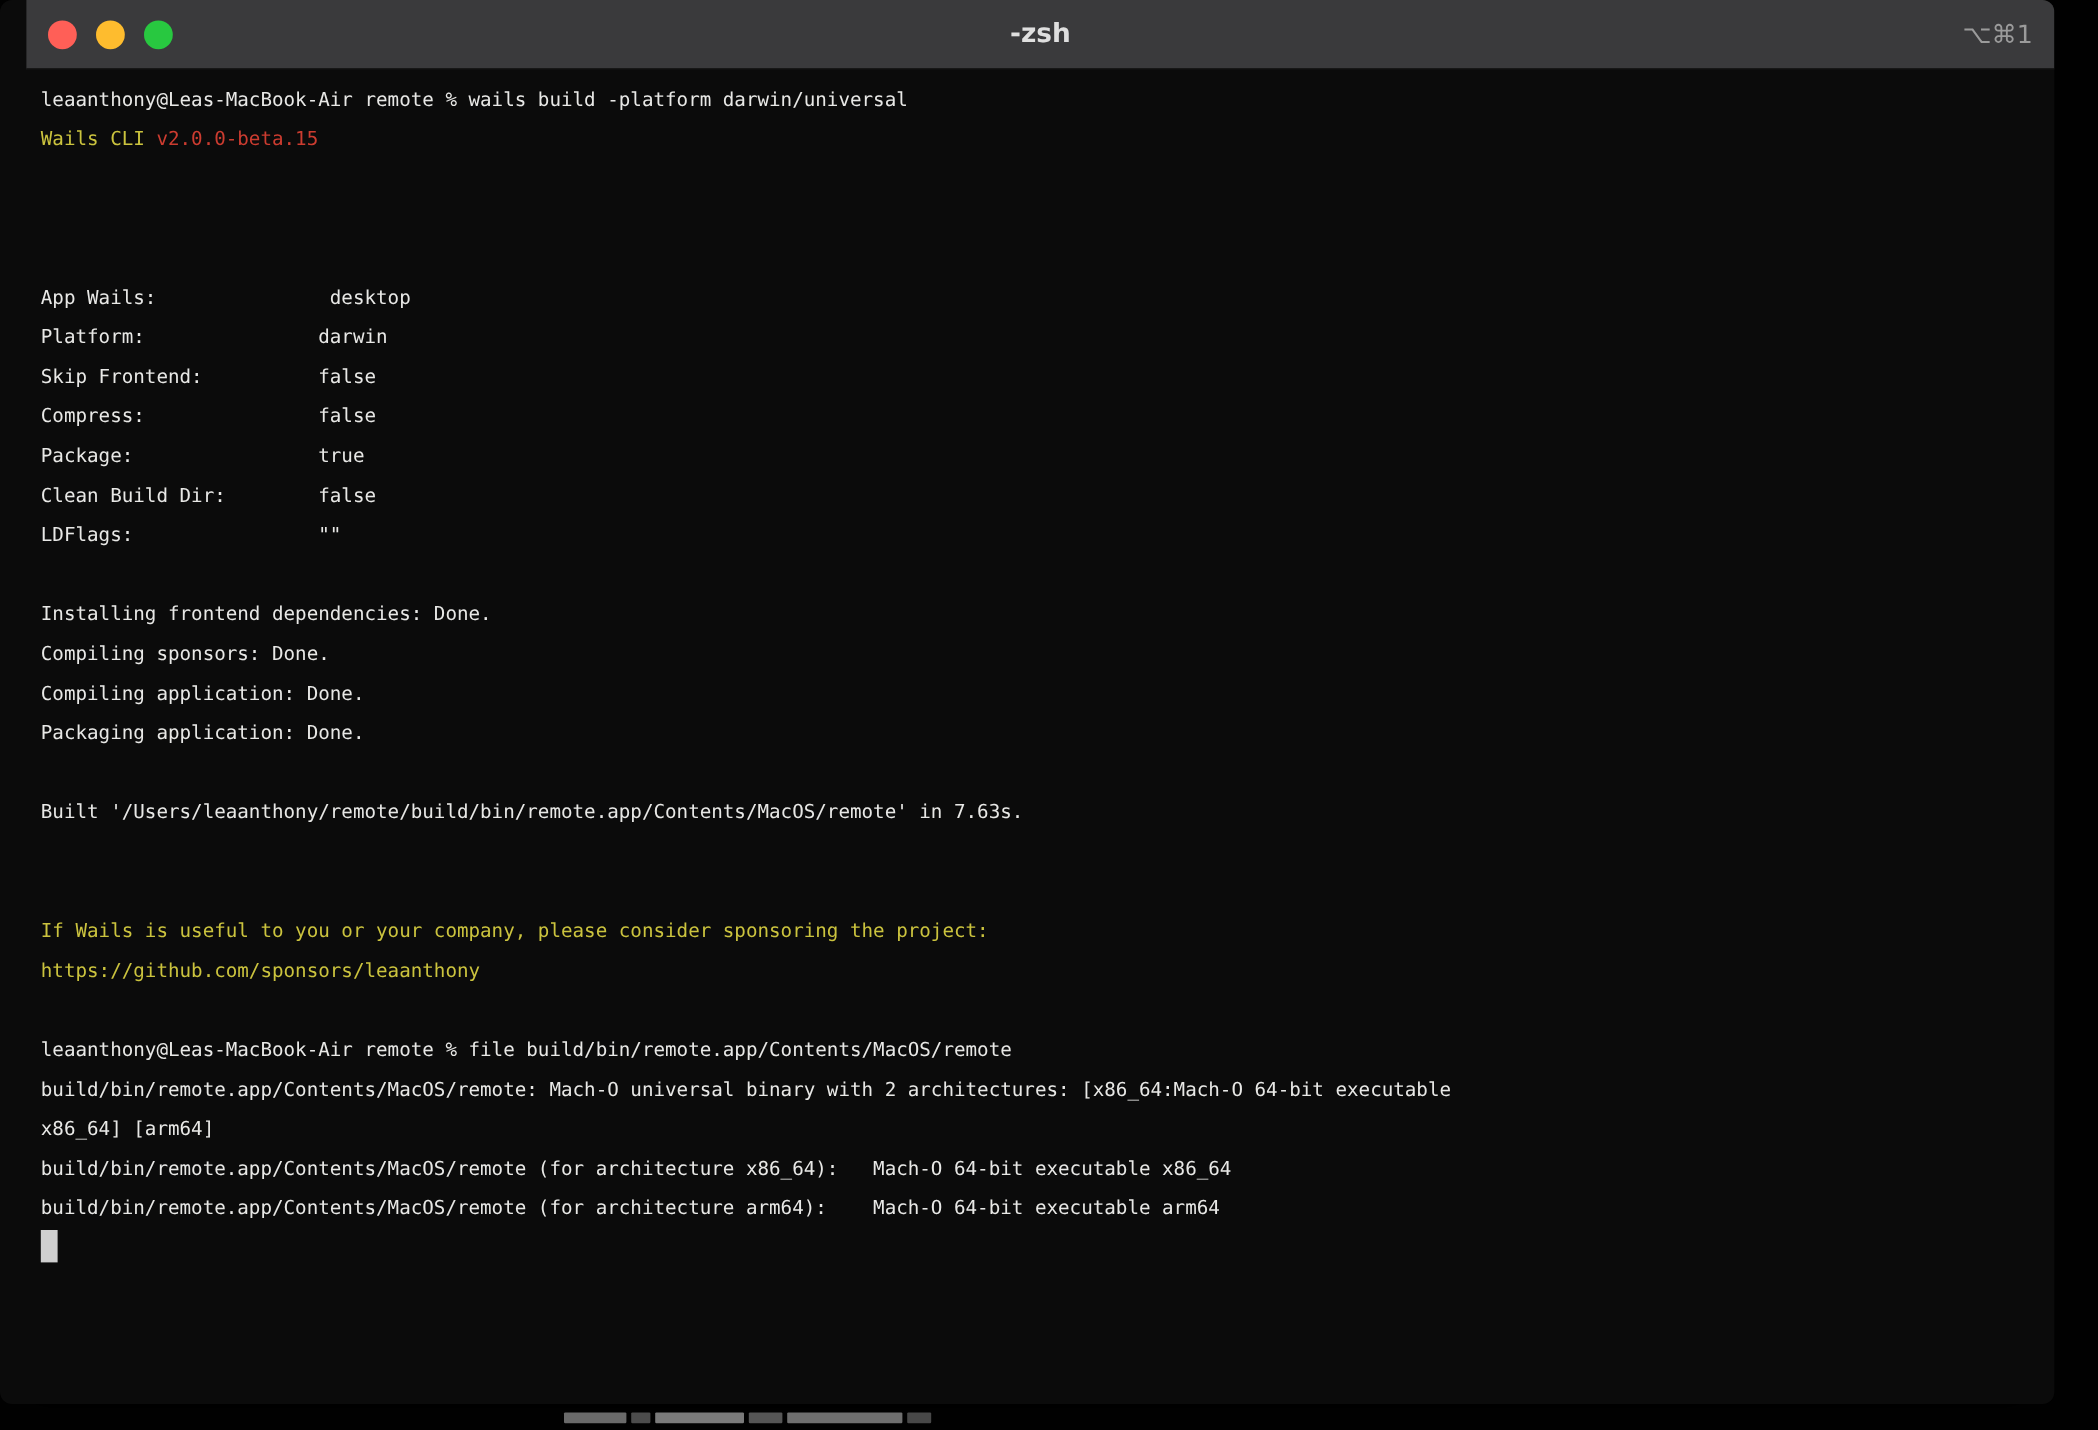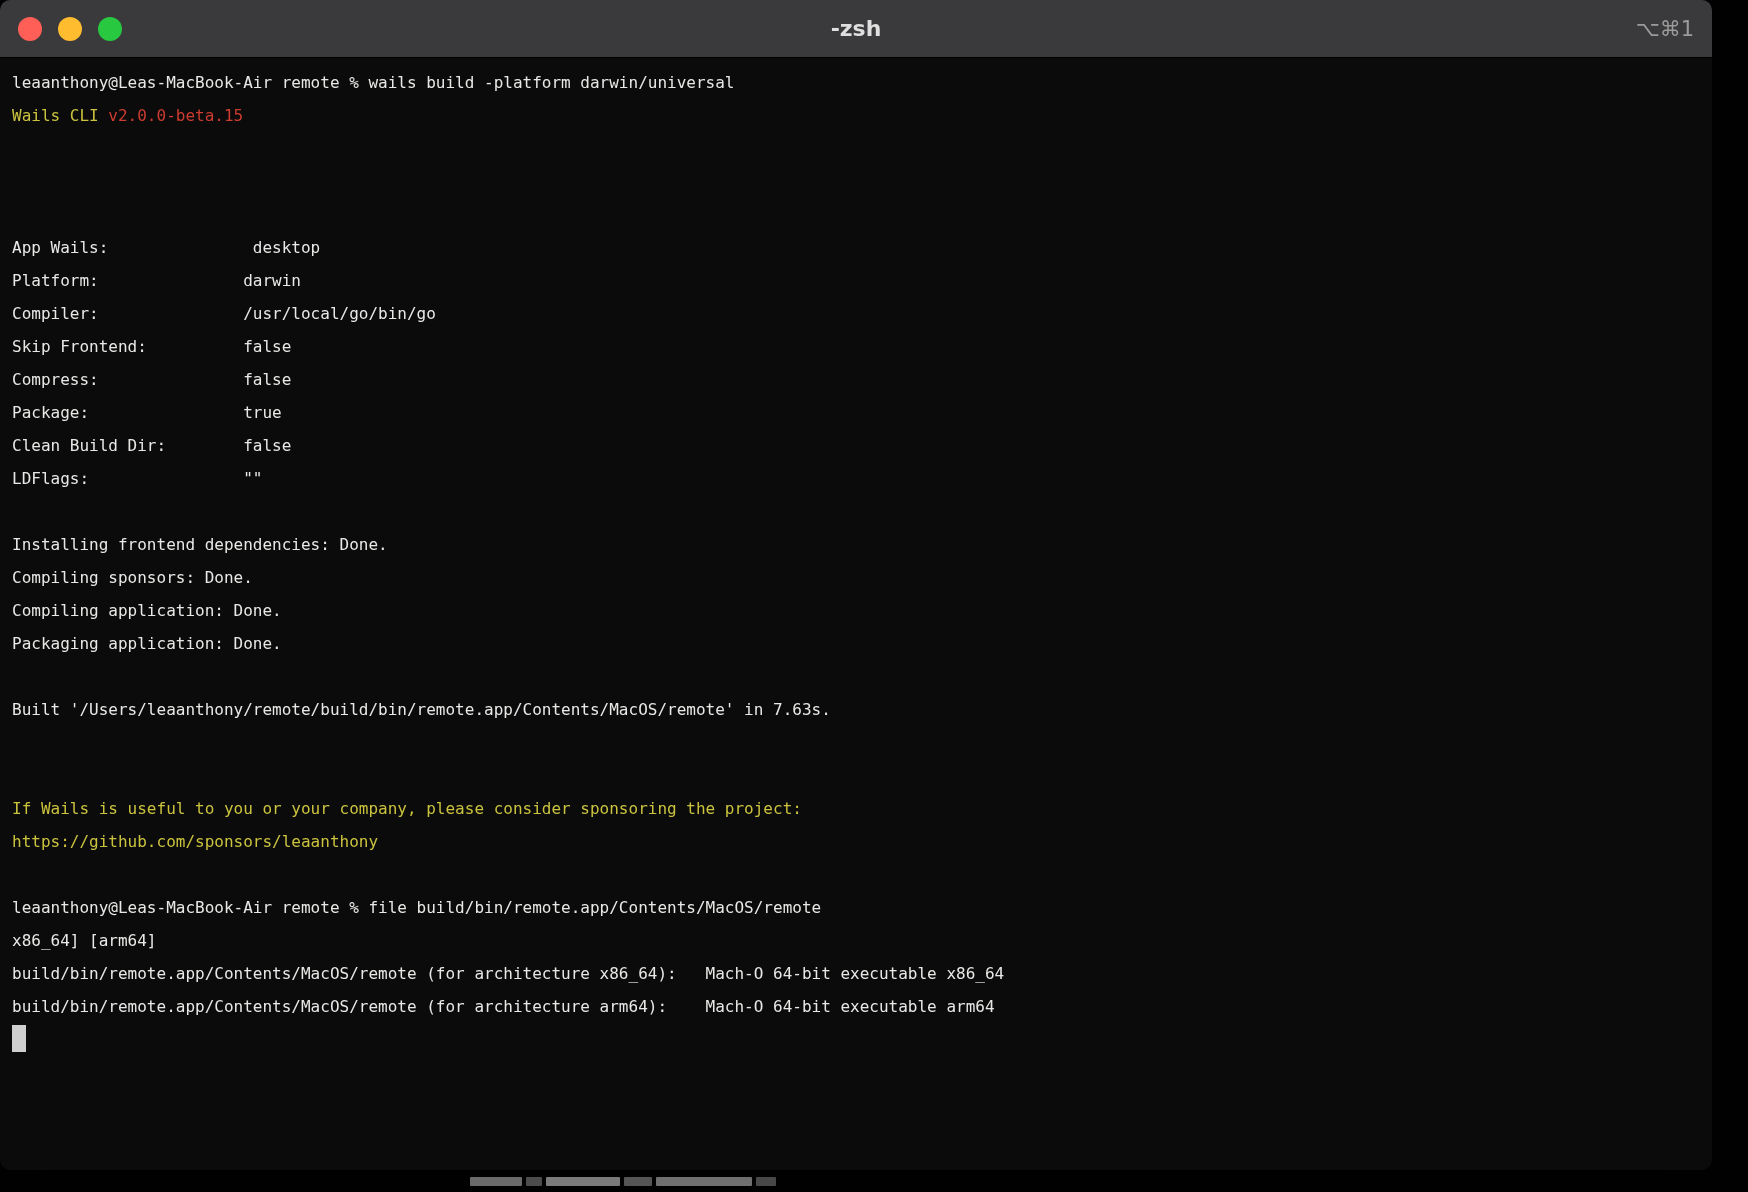--- a/index.html
+++ b/index.html
@@ -9,20 +9,21 @@
     overflow: hidden;
     font-family: "DejaVu Sans Mono", monospace;
   }
   .window {
     position: absolute; top: 0; left: 0;
     width: 1712px; height: 1170px;
     border-radius: 10px;
     overflow: hidden;
     background: var(--background, #0b0b0b);
     box-shadow: 0 18px 40px rgba(0,0,0,0.65);
+    padding-left: 22px;
   }
   .titlebar {
     height: 58px;
     background: var(--titlebar, #3a3a3c);
     border-bottom: 1px solid #000;
     display: flex; align-items: center;
     position: relative;
   }
   .traffic-lights {
     position: absolute; left: 18px; top: 0; height: 100%;
@@ -90,39 +91,39 @@
     <div class="shortcut">⌥⌘1</div>
   </div>
   <div class="terminal-output">
       <div class="term-line"><span>leaanthony@Leas-MacBook-Air remote % wails build -platform darwin/universal</span></div>
       <div class="term-line"><span class="c-yellow">Wails CLI </span><span class="c-red">v2.0.0-beta.15</span></div>
       <div class="term-line"></div>
       <div class="term-line"></div>
       <div class="term-line"></div>
       <div class="term-line"><span>App Wails:               desktop</span></div>
       <div class="term-line"><span>Platform:               darwin</span></div>
-      <div class="term-line"><span>Compiler:               /usr/local/go/bin/go</span></div>
       <div class="term-line"><span>Skip Frontend:          false</span></div>
       <div class="term-line"><span>Compress:               false</span></div>
       <div class="term-line"><span>Package:                true</span></div>
       <div class="term-line"><span>Clean Build Dir:        false</span></div>
       <div class="term-line"><span>LDFlags:                ""</span></div>
       <div class="term-line"></div>
       <div class="term-line"><span>Installing frontend dependencies: Done.</span></div>
       <div class="term-line"><span>Compiling sponsors: Done.</span></div>
       <div class="term-line"><span>Compiling application: Done.</span></div>
       <div class="term-line"><span>Packaging application: Done.</span></div>
       <div class="term-line"></div>
       <div class="term-line"><span>Built '/Users/leaanthony/remote/build/bin/remote.app/Contents/MacOS/remote' in 7.63s.</span></div>
       <div class="term-line"></div>
       <div class="term-line"></div>
       <div class="term-line"><span class="c-yellow">If Wails is useful to you or your company, please consider sponsoring the project:</span></div>
       <div class="term-line"><span class="c-yellow">https://github.com/sponsors/leaanthony</span></div>
       <div class="term-line"></div>
       <div class="term-line"><span>leaanthony@Leas-MacBook-Air remote % file build/bin/remote.app/Contents/MacOS/remote</span></div>
+      <div class="term-line"><span>build/bin/remote.app/Contents/MacOS/remote: Mach-O universal binary with 2 architectures: [x86_64:Mach-O 64-bit executable</span></div>
       <div class="term-line"><span>x86_64] [arm64]</span></div>
       <div class="term-line"><span>build/bin/remote.app/Contents/MacOS/remote (for architecture x86_64):   Mach-O 64-bit executable x86_64</span></div>
       <div class="term-line"><span>build/bin/remote.app/Contents/MacOS/remote (for architecture arm64):    Mach-O 64-bit executable arm64</span></div>
       <div class="term-line"><span class="cursor"></span></div>
     </div>
 </div>
 
 <div class="fragment">
   <i></i>
     <i></i>

